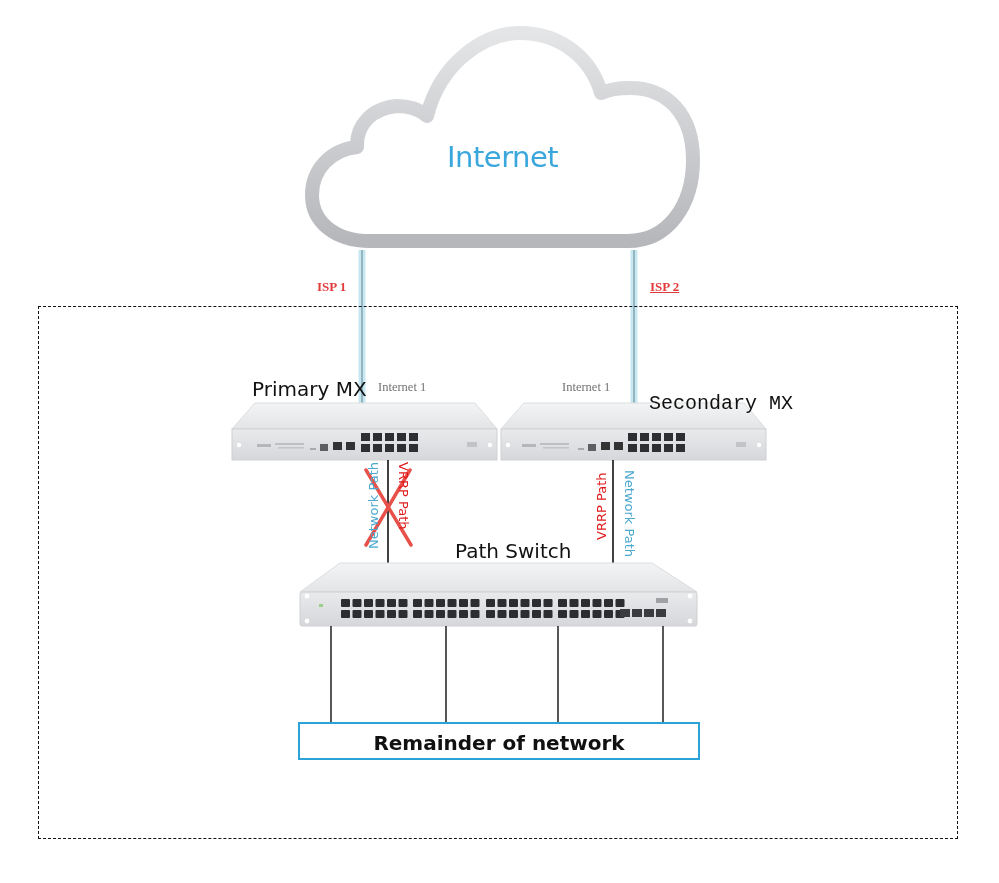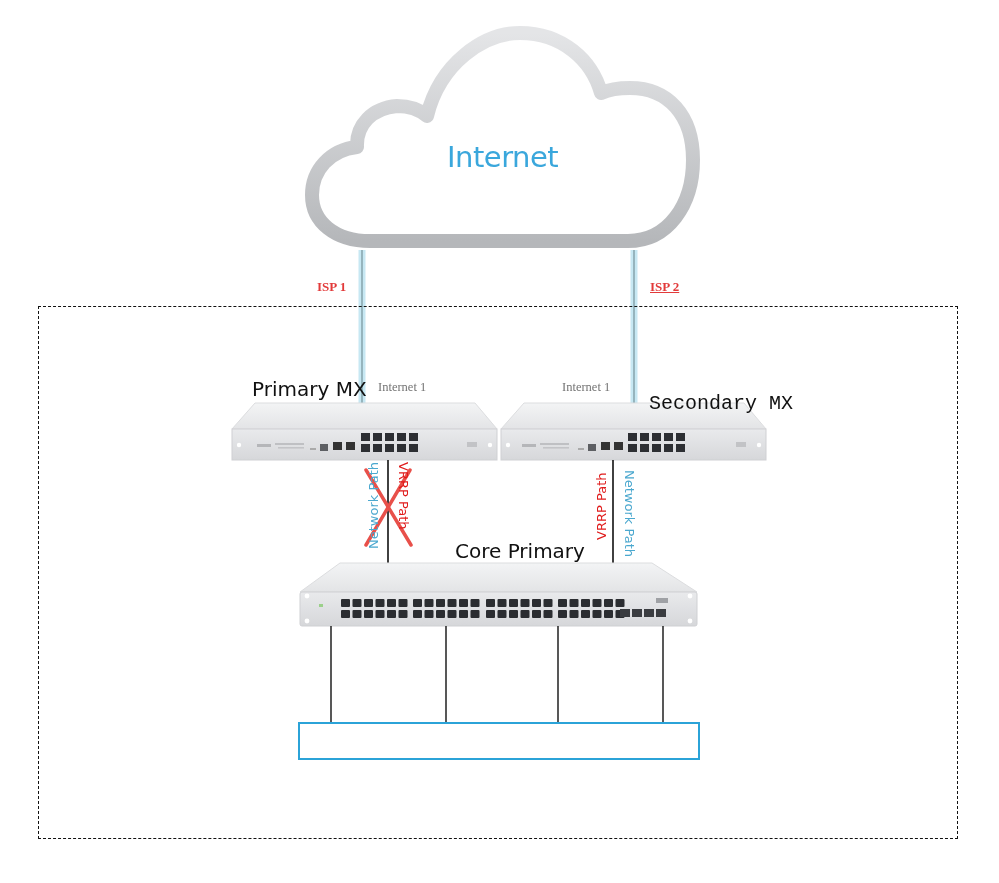--- a/index.html
+++ b/index.html
@@ -227,16 +227,17 @@
   <div class="abs dev-label primary-label">Primary MX</div>
   <div class="abs wan-label wan1">Internet 1</div>
   <div class="abs wan-label wan2">Internet 1</div>
   <div class="abs dev-label secondary-label">Secondary MX</div>
 
   <div class="abs vert up net l-net">Network Path</div>
   <div class="abs vert down vrrp l-vrrp">VRRP Path</div>
   <div class="abs vert up vrrp r-vrrp">VRRP Path</div>
   <div class="abs vert down net r-net">Network Path</div>
 
-  <div class="abs dev-label core-label">Core Primary</div>
+  <div class="abs dev-label core-label">Path Switch</div>
 
   <div class="abs remainder"></div>
+  <div class="abs remainder-label">Remainder of network</div>
 </div>
 
 </body></html>

